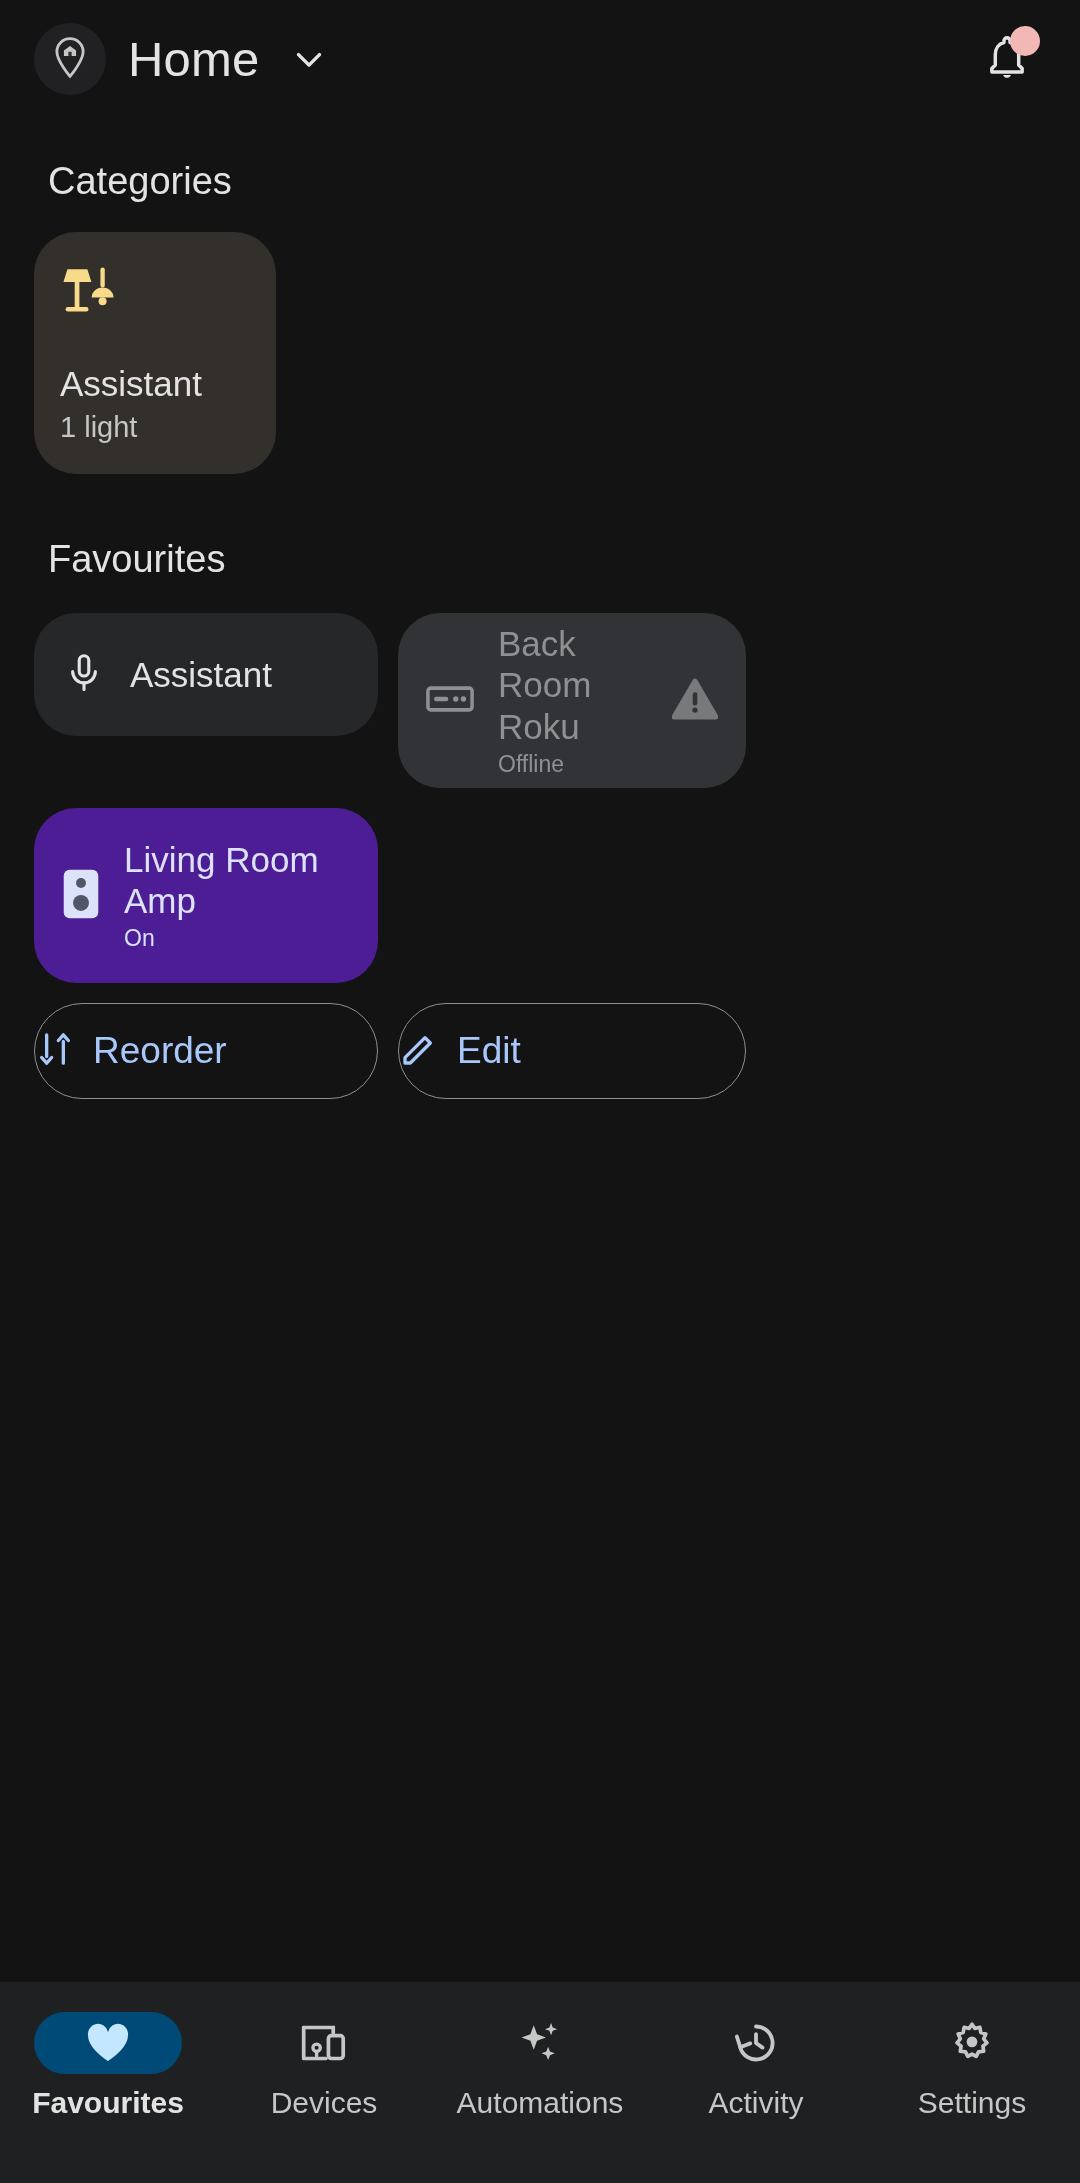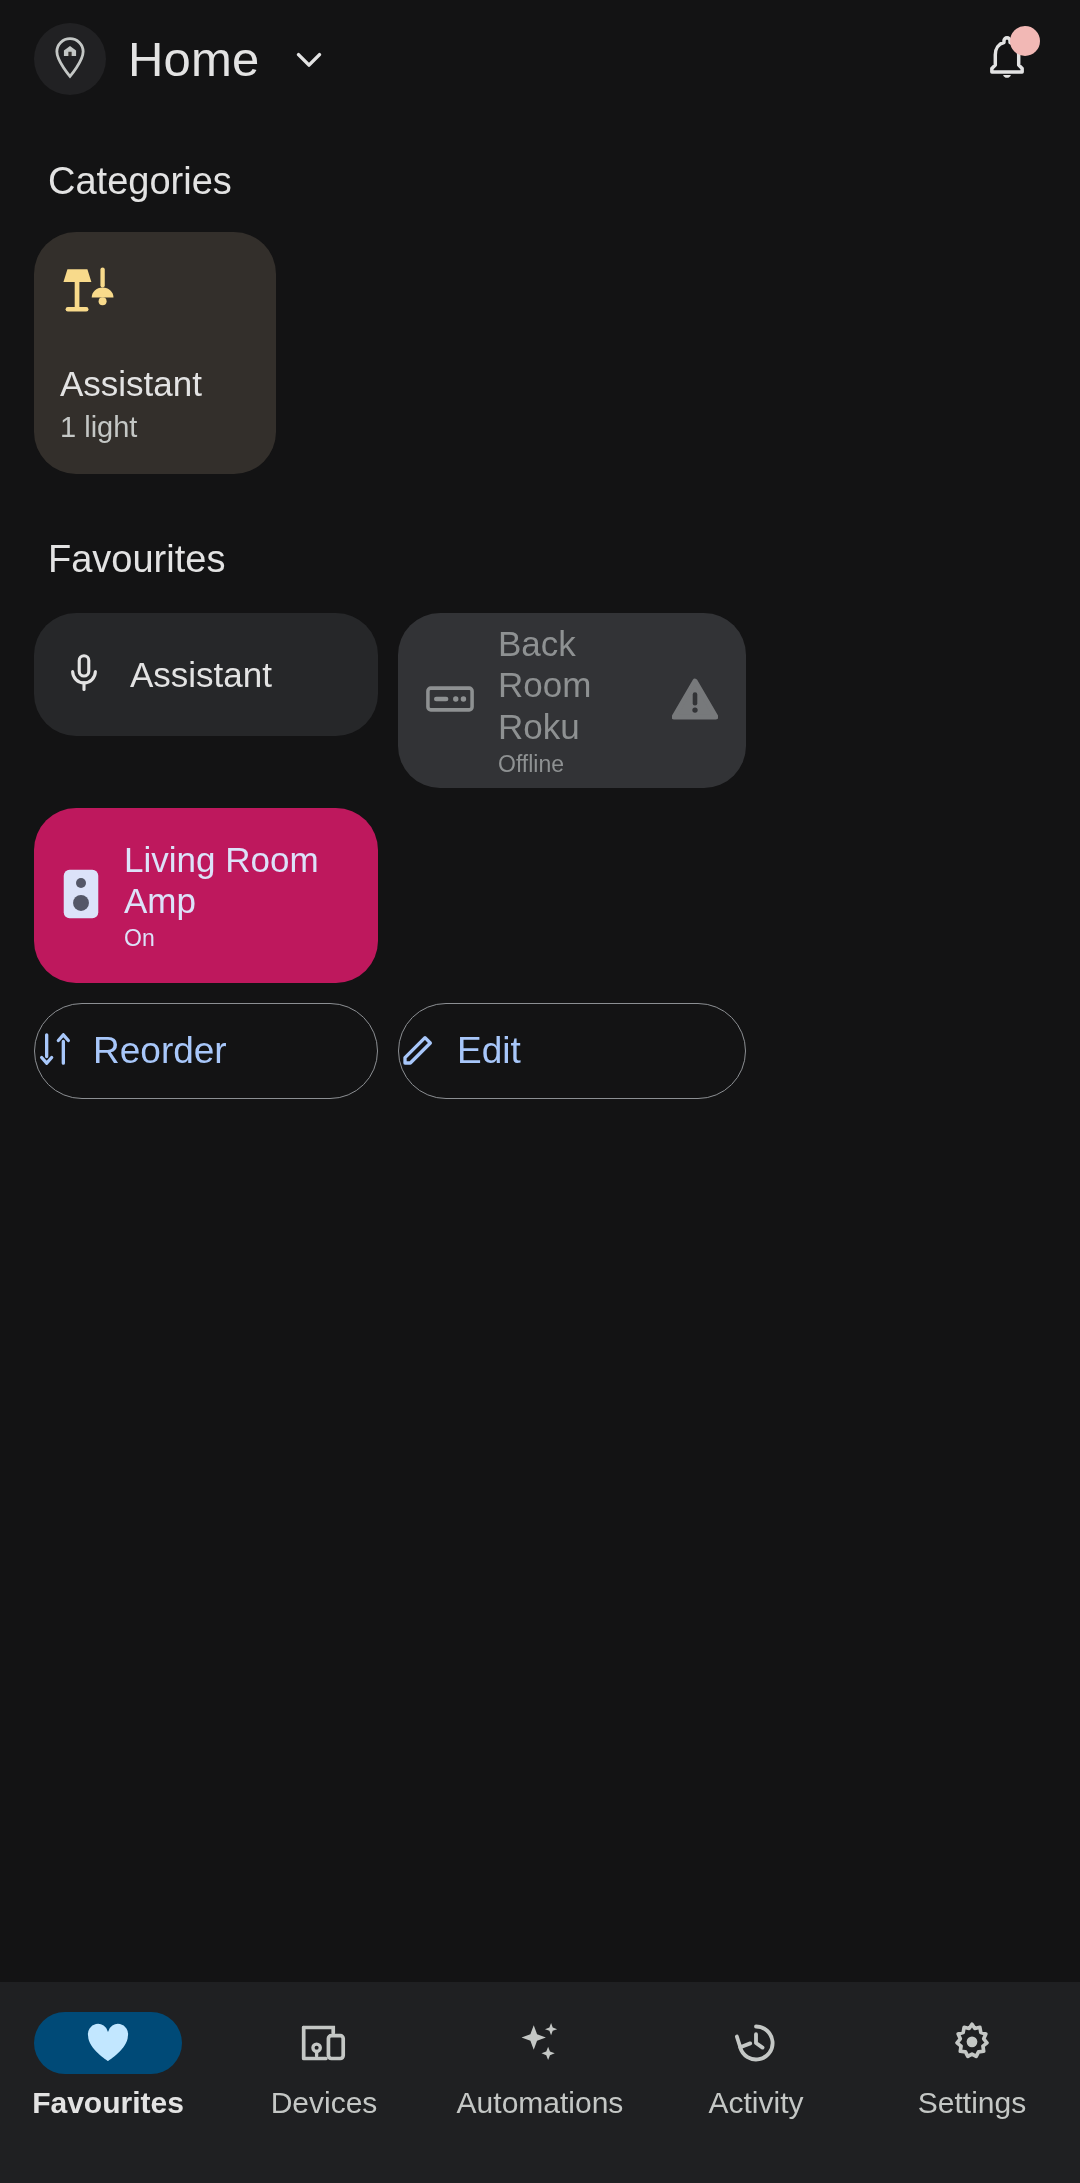--- a/index.html
+++ b/index.html
@@ -47,21 +47,21 @@
   .cat-name { font-size:35px; color:#E3E3E3; line-height:1.1; }
   .cat-sub { font-size:29px; color:#C4C7C5; margin-top:8px; }
 
   
   .fav-card {
     position:absolute; border-radius:42px; display:flex; align-items:center;
     cursor:pointer; padding:0 28px; gap:24px;
   }
   .fav-a { left:34px; top:613px; width:344px; height:123px; background:#262729; }
   .fav-b { left:398px; top:613px; width:348px; height:175px; background:#323336; }
-  .fav-c { left:34px; top:808px; width:344px; height:175px; background:#be185d; }
+  .fav-c { left:34px; top:808px; width:344px; height:175px; background:#4c1d95; }
 
   .fav-texts { display:flex; flex-direction:column; }
   .fav-name { font-size:35px; line-height:1.18; }
   .fav-state { font-size:23px; margin-top:4px; }
 
   .fav-a .fav-name { color:#E3E3E3; }
   .fav-b .fav-name { color:#8E9192; }
   .fav-b .fav-state { color:#8E9192; }
   .fav-c .fav-name { color:#DCE2F9; }
   .fav-c .fav-state { color:#DCE2F9; }

